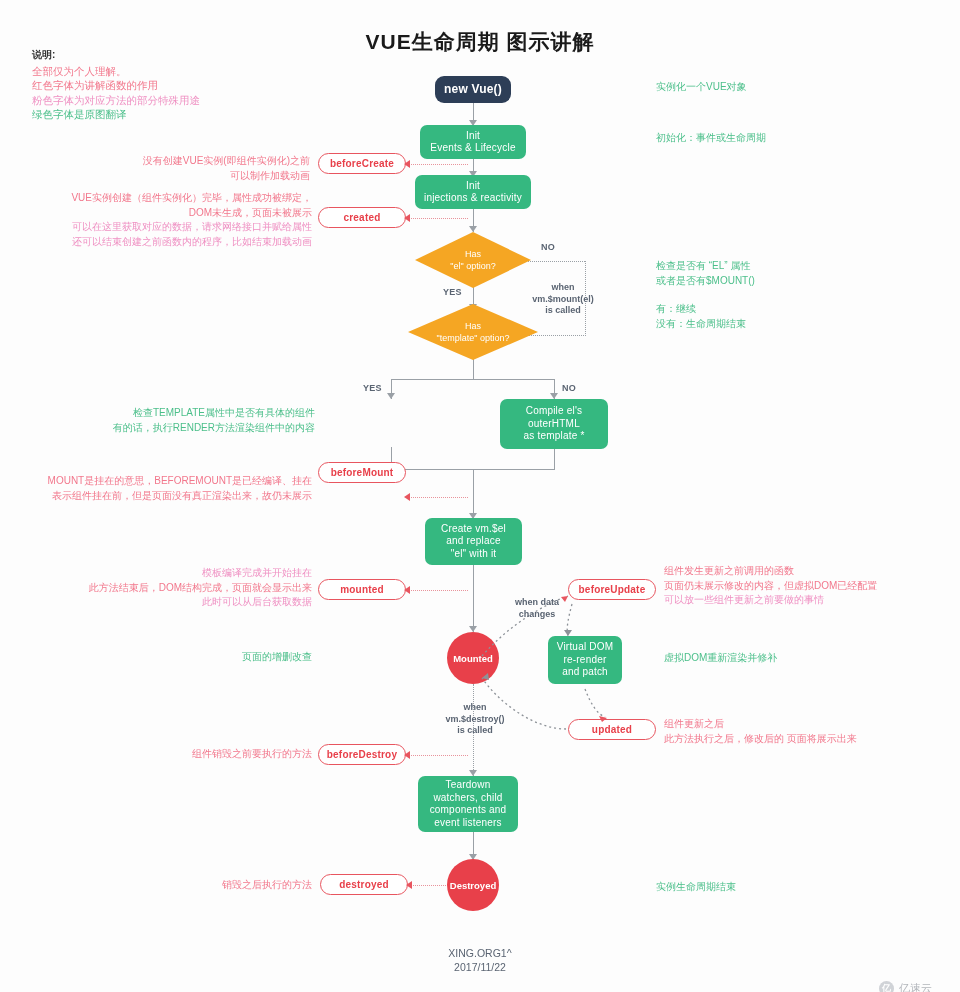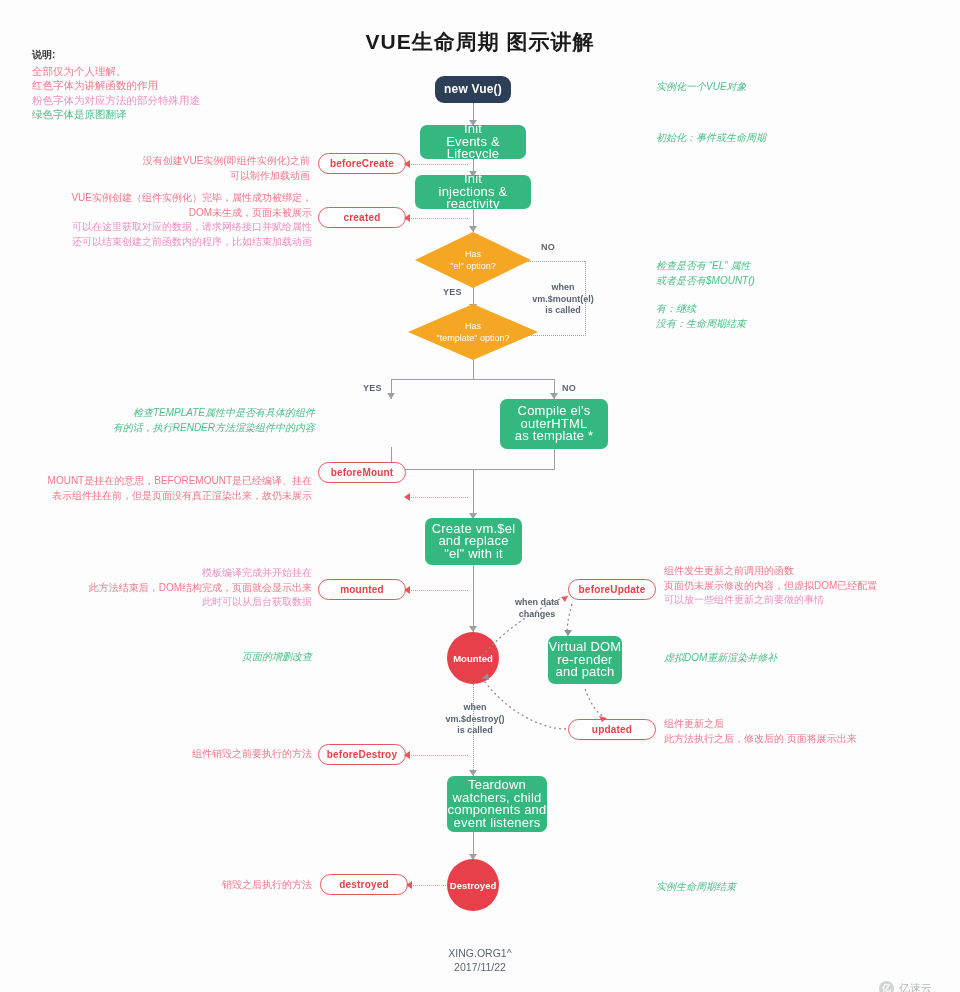--- a/index.html
+++ b/index.html
@@ -22,21 +22,21 @@
   
   .legend{left:32px;top:34px;width:290px;line-height:14.5px;font-size:10.5px;}
   .legend .hd{font-weight:bold;color:#333;font-size:10px;margin-bottom:1px;}
   .legend .l-red{color:#f2778c;}
   .legend .l-pink{color:#ef8fc2;}
   .legend .l-green{color:#4bbf8a;}
 
   
   .node{
     color:#fff;text-align:center;display:flex;align-items:center;
-    justify-content:center;border-radius:7px;font-size:13px;
+    justify-content:center;border-radius:7px;font-size:10px;
     line-height:12.5px;letter-spacing:.2px;
   }
   .node-dark{background:#2d3e57;border-radius:9px;font-size:12px;font-weight:bold;}
   .node-green{background:#35b880;}
   .diamond{
     background:#f5a623;color:#fff;display:flex;align-items:center;
     justify-content:center;text-align:center;font-size:9px;line-height:12px;
     clip-path:polygon(50% 0%,100% 50%,50% 100%,0% 50%);
   }
   .circle{
@@ -66,21 +66,21 @@
   .dash-v{width:0;border-left:1.4px dotted #9aa0a6;}
   .dash-gray-h{height:0;border-top:1.4px dotted #9aa0a6;}
 
   
   .flab{color:#5a6472;font-size:9px;font-weight:bold;letter-spacing:.3px;}
   .flab-c{color:#5a6472;font-size:9px;font-weight:bold;text-align:center;line-height:11.5px;}
 
   
   .ann{font-size:10px;line-height:14.5px;}
   .ann.red{color:#f2778c;}
-  .ann.green{color:#4bbf8a;font-style:italic;}
+  .ann.green{color:#4bbf8a;}
   .ann.right{text-align:right;}
   .ann .pk{color:#ef8fc2;display:block;}
   .ann .rd{color:#f2778c;display:block;}
 
   
   .footer{left:0;top:932px;width:960px;text-align:center;color:#5a6472;
           font-size:10.5px;line-height:14px;}
 
   
   .wm{
@@ -188,21 +188,21 @@
   <div class="abs circle" style="left:447px;top:618px;width:52px;height:52px;">
     <span>Mounted</span>
   </div>
 
   <div class="abs node node-green" style="left:548px;top:622px;width:74px;height:48px;">
     <span style="white-space:pre-line;">Virtual DOM
 re-render
 and patch</span>
   </div>
 
-  <div class="abs node node-green" style="left:447px;top:762px;width:100px;height:56px;">
+  <div class="abs node node-green" style="left:418px;top:762px;width:100px;height:56px;">
     <span style="white-space:pre-line;">Teardown
 watchers, child
 components and
 event listeners</span>
   </div>
 
   <div class="abs circle" style="left:447px;top:845px;width:52px;height:52px;">
     <span>Destroyed</span>
   </div>
 

